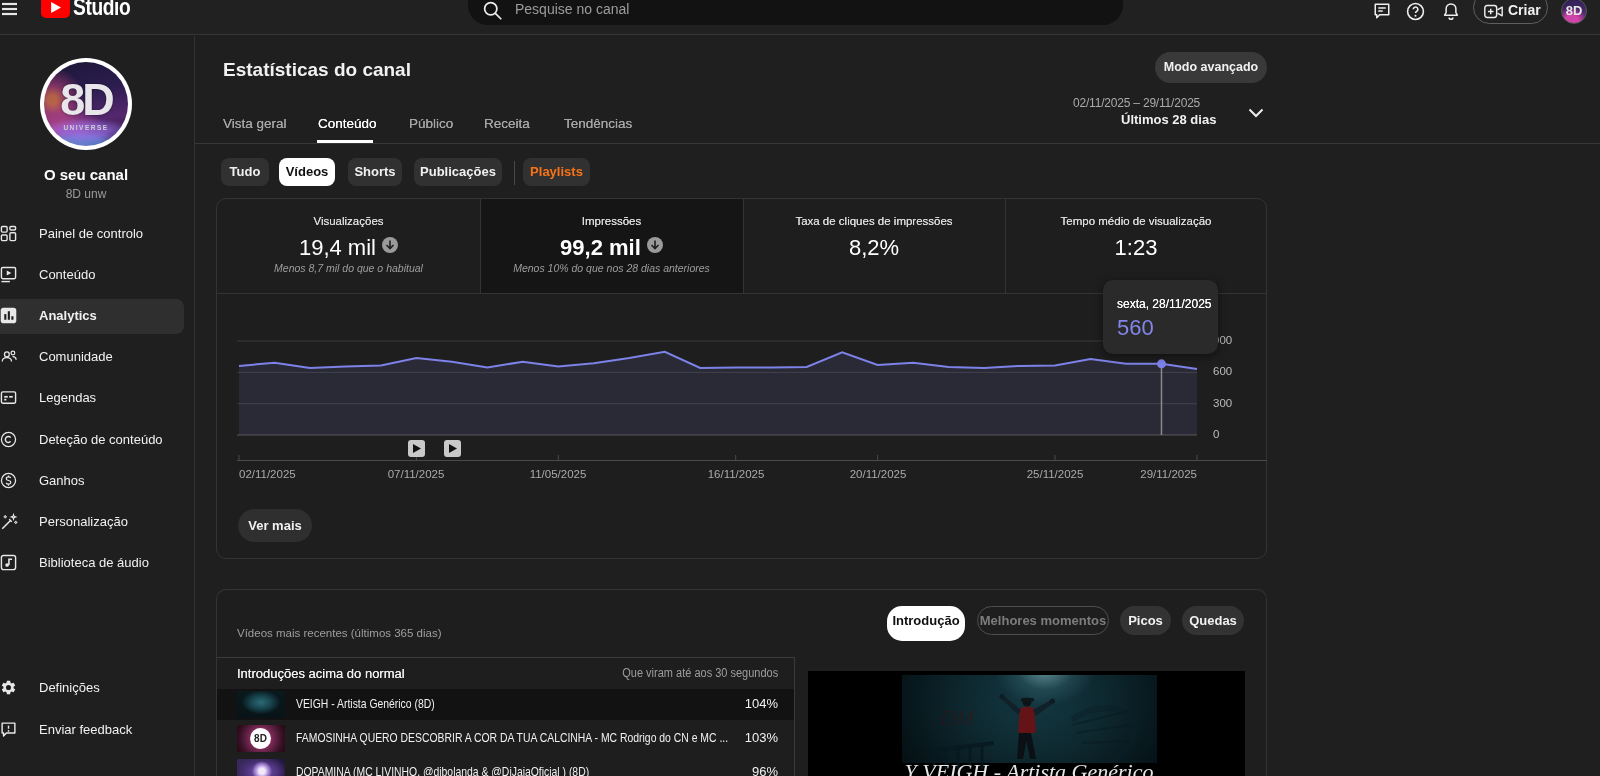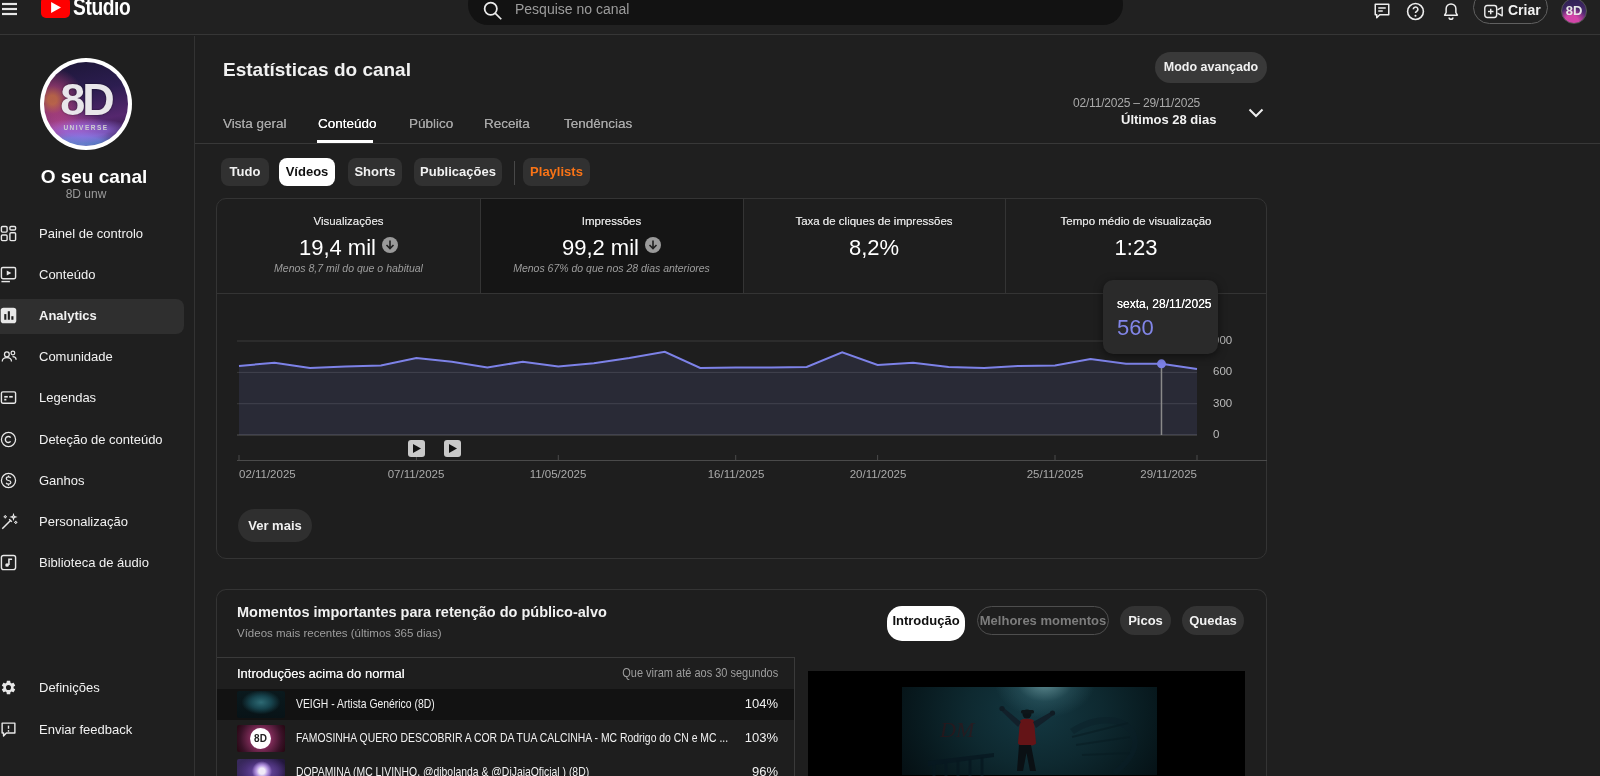--- a/index.html
+++ b/index.html
@@ -70,21 +70,21 @@
   <div class="abs" style="left:40px;top:58px;width:92px;height:92px;border-radius:50%;background:#fff;"></div>
   <div class="abs" style="left:44px;top:62px;width:84px;height:84px;border-radius:50%;overflow:hidden;background:
       radial-gradient(circle at 10% 45%, rgba(226,120,70,0.75) 0 5%, rgba(200,70,125,0.55) 16%, transparent 36%),
       radial-gradient(ellipse 70px 18px at 50% 82%, rgba(150,110,230,0.7) 0 30%, transparent 70%),
       radial-gradient(ellipse 60px 14px at 45% 94%, rgba(90,140,220,0.8) 0 30%, transparent 70%),
       radial-gradient(circle at 25% 97%, rgba(200,80,160,0.7) 0 18%, transparent 42%),
       linear-gradient(168deg, #1c1636 0%, #2c1d50 38%, #55276e 68%, #191430 100%);">
     <div style="position:absolute;left:0;top:12px;width:84px;text-align:center;font-size:45px;font-weight:bold;color:#e8e6ea;letter-spacing:-3px;text-shadow:0 0 2px rgba(0,0,0,0.6);">8D</div>
     <div style="position:absolute;left:0;top:62px;width:84px;text-align:center;font-size:6.5px;font-weight:bold;color:#cfcfcf;letter-spacing:1.5px;">UNIVERSE</div>
   </div>
-  <div class="abs" style="left:8px;top:166px;width:172px;text-align:center;font-size:19px;font-weight:bold;color:#fff;">O seu canal</div>
+  <div class="abs" style="left:0;top:166px;width:172px;text-align:center;font-size:15px;font-weight:bold;color:#fff;">O seu canal</div>
   <div class="abs" style="left:0;top:187px;width:172px;text-align:center;font-size:12px;color:#9a9a9a;">8D unw</div>
 
   <div class="abs" style="left:0;top:299px;width:184px;height:35px;background:#2f2f2f;border-radius:0 8px 8px 0;"></div>
 
   <div id="menu">
       <div class="abs" style="left:0;top:225px;width:18px;height:18px;"><svg width="17" height="17" viewBox="0 0 24 24" fill="none" stroke="#e8e8e8" stroke-width="2">
           <rect x="2" y="2" width="8" height="8" rx="1.5"></rect>
           <rect x="14" y="2" width="8" height="5" rx="1.5"></rect>
           <rect x="2" y="14" width="8" height="8" rx="1.5"></rect>
           <rect x="14" y="11" width="8" height="11" rx="1.5"></rect>
@@ -184,24 +184,24 @@
   <div class="abs" style="left:480px;top:199px;width:1px;height:94px;background:#343434;"></div>
   <div class="abs" style="left:743px;top:199px;width:1px;height:94px;background:#343434;"></div>
   <div class="abs" style="left:1005px;top:199px;width:1px;height:94px;background:#343434;"></div>
   <div id="metrics">
       <div class="abs" style="left:218.5px;top:215px;width:260px;text-align:center;font-size:11.5px;color:#dcdcdc;text-shadow:0 0 0.5px #dcdcdc;">Visualizações</div>
       <div class="abs" style="left:218.5px;top:235px;width:260px;text-align:center;font-size:22px;color:#fff;">19,4 mil <span style="display:inline-block;width:16px;height:16px;border-radius:50%;background:#9a9a9a;vertical-align:2px;position:relative;"><svg style="position:absolute;left:3px;top:3px" width="10" height="10" viewBox="0 0 10 10">
             <path d="M5 0.5 V8 M1.5 5 L5 8.5 L8.5 5" stroke="#1f1f1f" stroke-width="1.6" fill="none"></path>
           </svg></span></div>
       <div class="abs" style="left:178.5px;top:262px;width:340px;text-align:center;font-size:10.5px;font-style:italic;color:#9e9e9e;">Menos 8,7 mil do que o habitual</div>
       <div class="abs" style="left:481.5px;top:215px;width:260px;text-align:center;font-size:11.5px;color:#dcdcdc;text-shadow:0 0 0.5px #dcdcdc;">Impressões</div>
-      <div class="abs" style="left:481.5px;top:235px;width:260px;text-align:center;font-size:22px;color:#fff;">99,2 mil <span style="display:inline-block;width:16px;height:16px;border-radius:50%;background:#9a9a9a;vertical-align:2px;position:relative;"><svg style="position:absolute;left:3px;top:3px" width="10" height="10" viewBox="0 0 10 10">
+      <div class="abs" style="left:481.5px;top:235px;width:260px;text-align:center;font-size:22px;color:#fff;font-weight:bold;">99,2 mil <span style="display:inline-block;width:16px;height:16px;border-radius:50%;background:#9a9a9a;vertical-align:2px;position:relative;"><svg style="position:absolute;left:3px;top:3px" width="10" height="10" viewBox="0 0 10 10">
             <path d="M5 0.5 V8 M1.5 5 L5 8.5 L8.5 5" stroke="#1f1f1f" stroke-width="1.6" fill="none"></path>
           </svg></span></div>
-      <div class="abs" style="left:441.5px;top:262px;width:340px;text-align:center;font-size:10.5px;font-style:italic;color:#9e9e9e;">Menos 67% do que nos 28 dias anteriores</div>
+      <div class="abs" style="left:441.5px;top:262px;width:340px;text-align:center;font-size:10.5px;font-style:italic;color:#9e9e9e;">Menos 10% do que nos 28 dias anteriores</div>
       <div class="abs" style="left:744px;top:215px;width:260px;text-align:center;font-size:11.5px;color:#dcdcdc;text-shadow:0 0 0.5px #dcdcdc;">Taxa de cliques de impressões</div>
       <div class="abs" style="left:744px;top:235px;width:260px;text-align:center;font-size:22px;color:#fff;">8,2%</div>
       <div class="abs" style="left:1006px;top:215px;width:260px;text-align:center;font-size:11.5px;color:#dcdcdc;text-shadow:0 0 0.5px #dcdcdc;">Tempo médio de visualização</div>
       <div class="abs" style="left:1006px;top:235px;width:260px;text-align:center;font-size:22px;color:#fff;">1:23</div>
     </div>
 
   <svg id="chart" class="abs" style="left:216px;top:294px" width="1051" height="200" viewBox="0 0 1051 200">
       <line x1="21" y1="47" x2="981" y2="47" stroke="#3a3a3a" stroke-width="1"></line>
       <line x1="21" y1="78.39999999999998" x2="981" y2="78.39999999999998" stroke="#3a3a3a" stroke-width="1"></line>
       <line x1="21" y1="109.69999999999999" x2="981" y2="109.69999999999999" stroke="#3a3a3a" stroke-width="1"></line>
@@ -244,21 +244,20 @@
       <polygon points="0,0 8,4.5 0,9" fill="#111"></polygon>
     </svg>
 
   <div class="abs" style="left:1103px;top:280px;width:115px;height:74px;background:#2a2a2a;border-radius:10px;box-shadow:0 2px 8px rgba(0,0,0,0.5);"></div>
   <div class="abs" style="left:1117px;top:297px;font-size:12px;color:#fff;text-shadow:0 0 0.6px #fff;text-align:center;">sexta, 28/11/2025</div>
   <div class="abs" style="left:1117px;top:315px;font-size:22px;color:#8286e8;">560</div>
 
   <div class="abs" style="left:238px;top:509px;width:74px;height:33px;background:#2f2f2f;border-radius:17px;text-align:center;line-height:33px;font-size:13px;font-weight:bold;color:#f1f1f1;">Ver mais</div>
 
   <div class="abs" style="left:216px;top:589px;width:1051px;height:187px;background:#1e1e1e;border:1px solid #343434;border-radius:10px 10px 0 0;border-bottom:none;"></div>
-  <div class="abs" style="left:237px;top:604px;font-size:14.5px;font-weight:bold;color:#f1f1f1;">Momentos importantes para retenção do público-alvo</div>
   <div class="abs" style="left:237px;top:627px;font-size:11.5px;color:#9e9e9e;">Vídeos mais recentes (últimos 365 dias)</div>
 
   <div class="abs" style="left:887px;top:606px;width:78px;height:35px;background:#fff;border-radius:15px;text-align:center;line-height:29px;font-size:13px;font-weight:bold;color:#0f0f0f;">Introdução</div>
   <div class="abs" style="left:977px;top:606px;width:132px;height:29px;border:1px solid #4e4e4e;border-radius:15px;text-align:center;line-height:27px;font-size:13px;font-weight:bold;color:#7d7d7d;">Melhores momentos</div>
   <div class="abs" style="left:1120px;top:606px;width:51px;height:29px;background:#333;border-radius:15px;text-align:center;line-height:29px;font-size:13px;font-weight:bold;color:#f1f1f1;">Picos</div>
   <div class="abs" style="left:1182px;top:606px;width:62px;height:29px;background:#333;border-radius:15px;text-align:center;line-height:29px;font-size:13px;font-weight:bold;color:#f1f1f1;">Quedas</div>
 
   <div class="abs" style="left:217px;top:657px;width:577px;height:1px;background:#3a3a3a;"></div>
   <div class="abs" style="left:794px;top:657px;width:1px;height:119px;background:#3a3a3a;"></div>
   <div class="abs" style="left:237px;top:666px;font-size:13px;color:#f1f1f1;text-shadow:0 0 0.6px #f1f1f1;">Introduções acima do normal</div>
@@ -271,21 +270,21 @@
       <div class="abs" style="left:237px;top:725px;width:48px;height:27px;border-radius:2px;background:radial-gradient(circle at 50% 50%, #d945b0 0 18%, #7a2a55 40%, #3a1228 75%, #24060f 100%);"></div>
       <div class="abs" style="left:250px;top:728px;width:21px;height:21px;border-radius:50%;background:#fff;text-align:center;line-height:21px;font-size:10px;font-weight:bold;color:#222;">8D</div>
       <div class="abs" style="left:296px;top:730px;white-space:nowrap;font-size:13px;color:#f1f1f1;transform:scaleX(0.8);transform-origin:0 0;">FAMOSINHA QUERO DESCOBRIR A COR DA TUA CALCINHA - MC Rodrigo do CN e MC ...</div>
       <div class="abs" style="left:700px;top:730px;width:78px;text-align:right;font-size:13px;color:#f1f1f1;">103%</div>
       <div class="abs" style="left:237px;top:759px;width:48px;height:27px;border-radius:2px;background:radial-gradient(circle 10px at 52% 45%, #f0eaf8 0 30%, #b495e0 60%, transparent 100%),radial-gradient(ellipse 30px 18px at 52% 48%, #7a58b8 0%, #4a3178 55%, transparent 90%),linear-gradient(130deg,#3a2a5e,#241840 60%,#181028);"></div>
       <div class="abs" style="left:296px;top:764px;white-space:nowrap;font-size:13px;color:#f1f1f1;transform:scaleX(0.8);transform-origin:0 0;">DOPAMINA (MC LIVINHO,  @dibolanda &amp; @DjJajaOficial ) (8D)</div>
       <div class="abs" style="left:700px;top:764px;width:78px;text-align:right;font-size:13px;color:#f1f1f1;">96%</div>
     </div>
 
   <div class="abs" style="left:808px;top:671px;width:437px;height:105px;background:#000;overflow:hidden;">
-    <div style="position:absolute;left:94px;top:16px;width:255px;height:88px;background:
+    <div style="position:absolute;left:94px;top:4px;width:255px;height:88px;background:
       radial-gradient(ellipse 70px 50px at 56% -6%, rgba(130,180,185,0.7) 0%, rgba(60,110,120,0.35) 40%, transparent 72%),
       radial-gradient(ellipse 150px 120px at 52% 28%, #143842 0%, #0e2930 45%, #081a1f 78%, #051014 100%);">
       <svg width="255" height="105" viewBox="0 0 255 105">
         <path d="M168 42 C196 24 222 28 232 42 C240 54 236 72 214 88 L210 84 C230 70 234 56 227 46 C218 34 196 32 172 47 z" fill="#0a2028" opacity="0.45"></path>
         <path d="M170 50 l56 -14 M174 58 l54 -8 M180 68 l48 -2" stroke="#081b21" stroke-width="2" opacity="0.5"></path>
         <path d="M26 74 L92 66 L92 70 L26 79 z" fill="#071820" opacity="0.8"></path>
         <path d="M32 76 v18 M44 75 v19 M56 73 v21 M68 72 v22 M80 70 v24" stroke="#071820" stroke-width="3" opacity="0.8"></path>
         <text x="38" y="50" font-family="Liberation Serif,serif" font-size="22" font-style="italic" fill="#4a0b0e" opacity="0.4">DM</text>
         <g>
           <circle cx="125" cy="27" r="4.5" fill="#0c1418"></circle>

